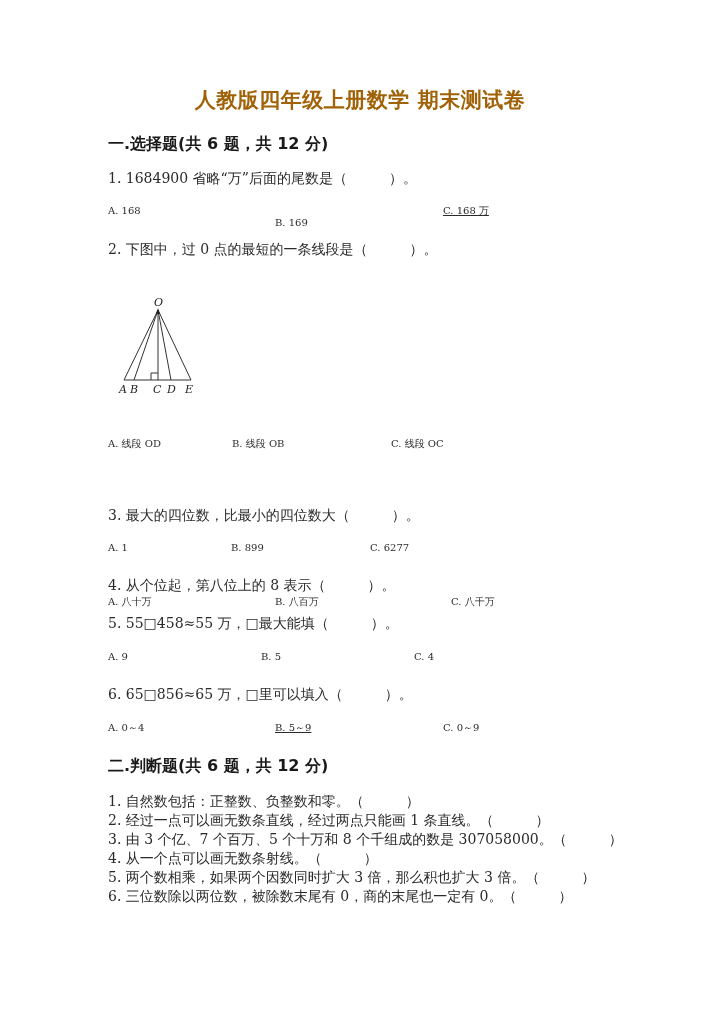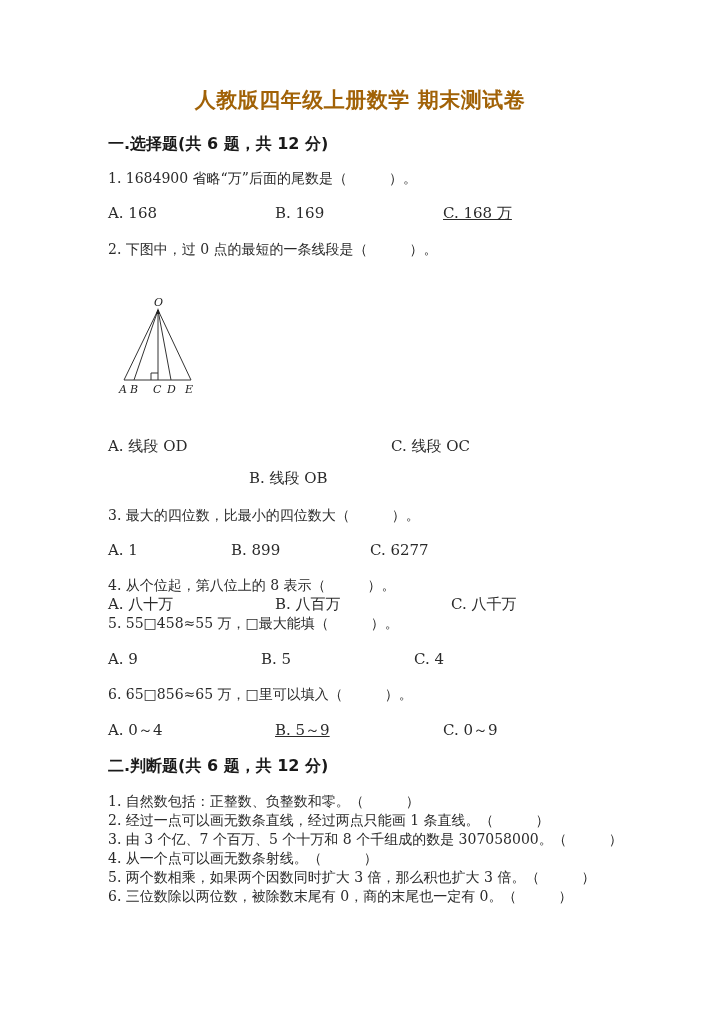--- a/index.html
+++ b/index.html
@@ -35,21 +35,21 @@
     font-family: "DejaVu Sans", "Liberation Sans", sans-serif;
     font-size: 16px;
     font-weight: bold;
     color: #1a1a1a;
   }
   .q {
     font-size: 14px;
     color: #2a2a2a;
   }
   .opt {
-    font-size: 15px;
+    font-size: 10px;
     color: #2a2a2a;
   }
   .diagram {
     position: absolute;
     left: 112px;
     top: 294px;
     width: 90px;
     height: 104px;
   }
   .diagram svg text {
@@ -61,21 +61,21 @@
 </style>
 </head>
 <body>
 
 <div class="abs title">人教版四年级上册数学  期末测试卷</div>
 
 <div class="abs section" style="left:108px; top:136px;">一.选择题(共 6 题，共 12 分)</div>
 
 <div class="abs q" style="left:108px; top:171px;">1. 1684900 省略“万”后面的尾数是（　　　）。</div>
 <div class="abs opt" style="left:108px; top:206px;">A. 168</div>
-<div class="abs opt" style="left:275px; top:206px;">B. 169</div>
+<div class="abs opt" style="left:275px; top:218px;">B. 169</div>
 <div class="abs opt" style="left:443px; top:206px;text-decoration:underline;">C. 168 万</div>
 
 <div class="abs q" style="left:108px; top:242px;">2. 下图中，过 0 点的最短的一条线段是（　　　）。</div>
 
 <div class="diagram">
   <svg width="90" height="104" viewBox="0 0 90 104" xmlns="http://www.w3.org/2000/svg">
 
     <text x="42" y="12">O</text>
 
     <line x1="12" y1="86" x2="79" y2="86" stroke="#333" stroke-width="1"></line>
@@ -92,21 +92,21 @@
 
     <text x="7" y="99">A</text>
     <text x="18" y="99">B</text>
     <text x="41" y="99">C</text>
     <text x="55" y="99">D</text>
     <text x="73" y="99">E</text>
   </svg>
 </div>
 
 <div class="abs opt" style="left:108px; top:439px;">A. 线段 OD</div>
-<div class="abs opt" style="left:249px; top:439px;margin-top:32px;">B. 线段 OB</div>
+<div class="abs opt" style="left:232px; top:439px;">B. 线段 OB</div>
 <div class="abs opt" style="left:391px; top:439px;">C. 线段 OC</div>
 
 <div class="abs q" style="left:108px; top:508px;">3. 最大的四位数，比最小的四位数大（　　　）。</div>
 <div class="abs opt" style="left:108px; top:543px;">A. 1</div>
 <div class="abs opt" style="left:231px; top:543px;">B. 899</div>
 <div class="abs opt" style="left:370px; top:543px;">C. 6277</div>
 
 <div class="abs q" style="left:108px; top:578px;">4. 从个位起，第八位上的 8 表示（　　　）。</div>
 <div class="abs opt" style="left:108px; top:597px;">A. 八十万</div>
 <div class="abs opt" style="left:275px; top:597px;">B. 八百万</div>

